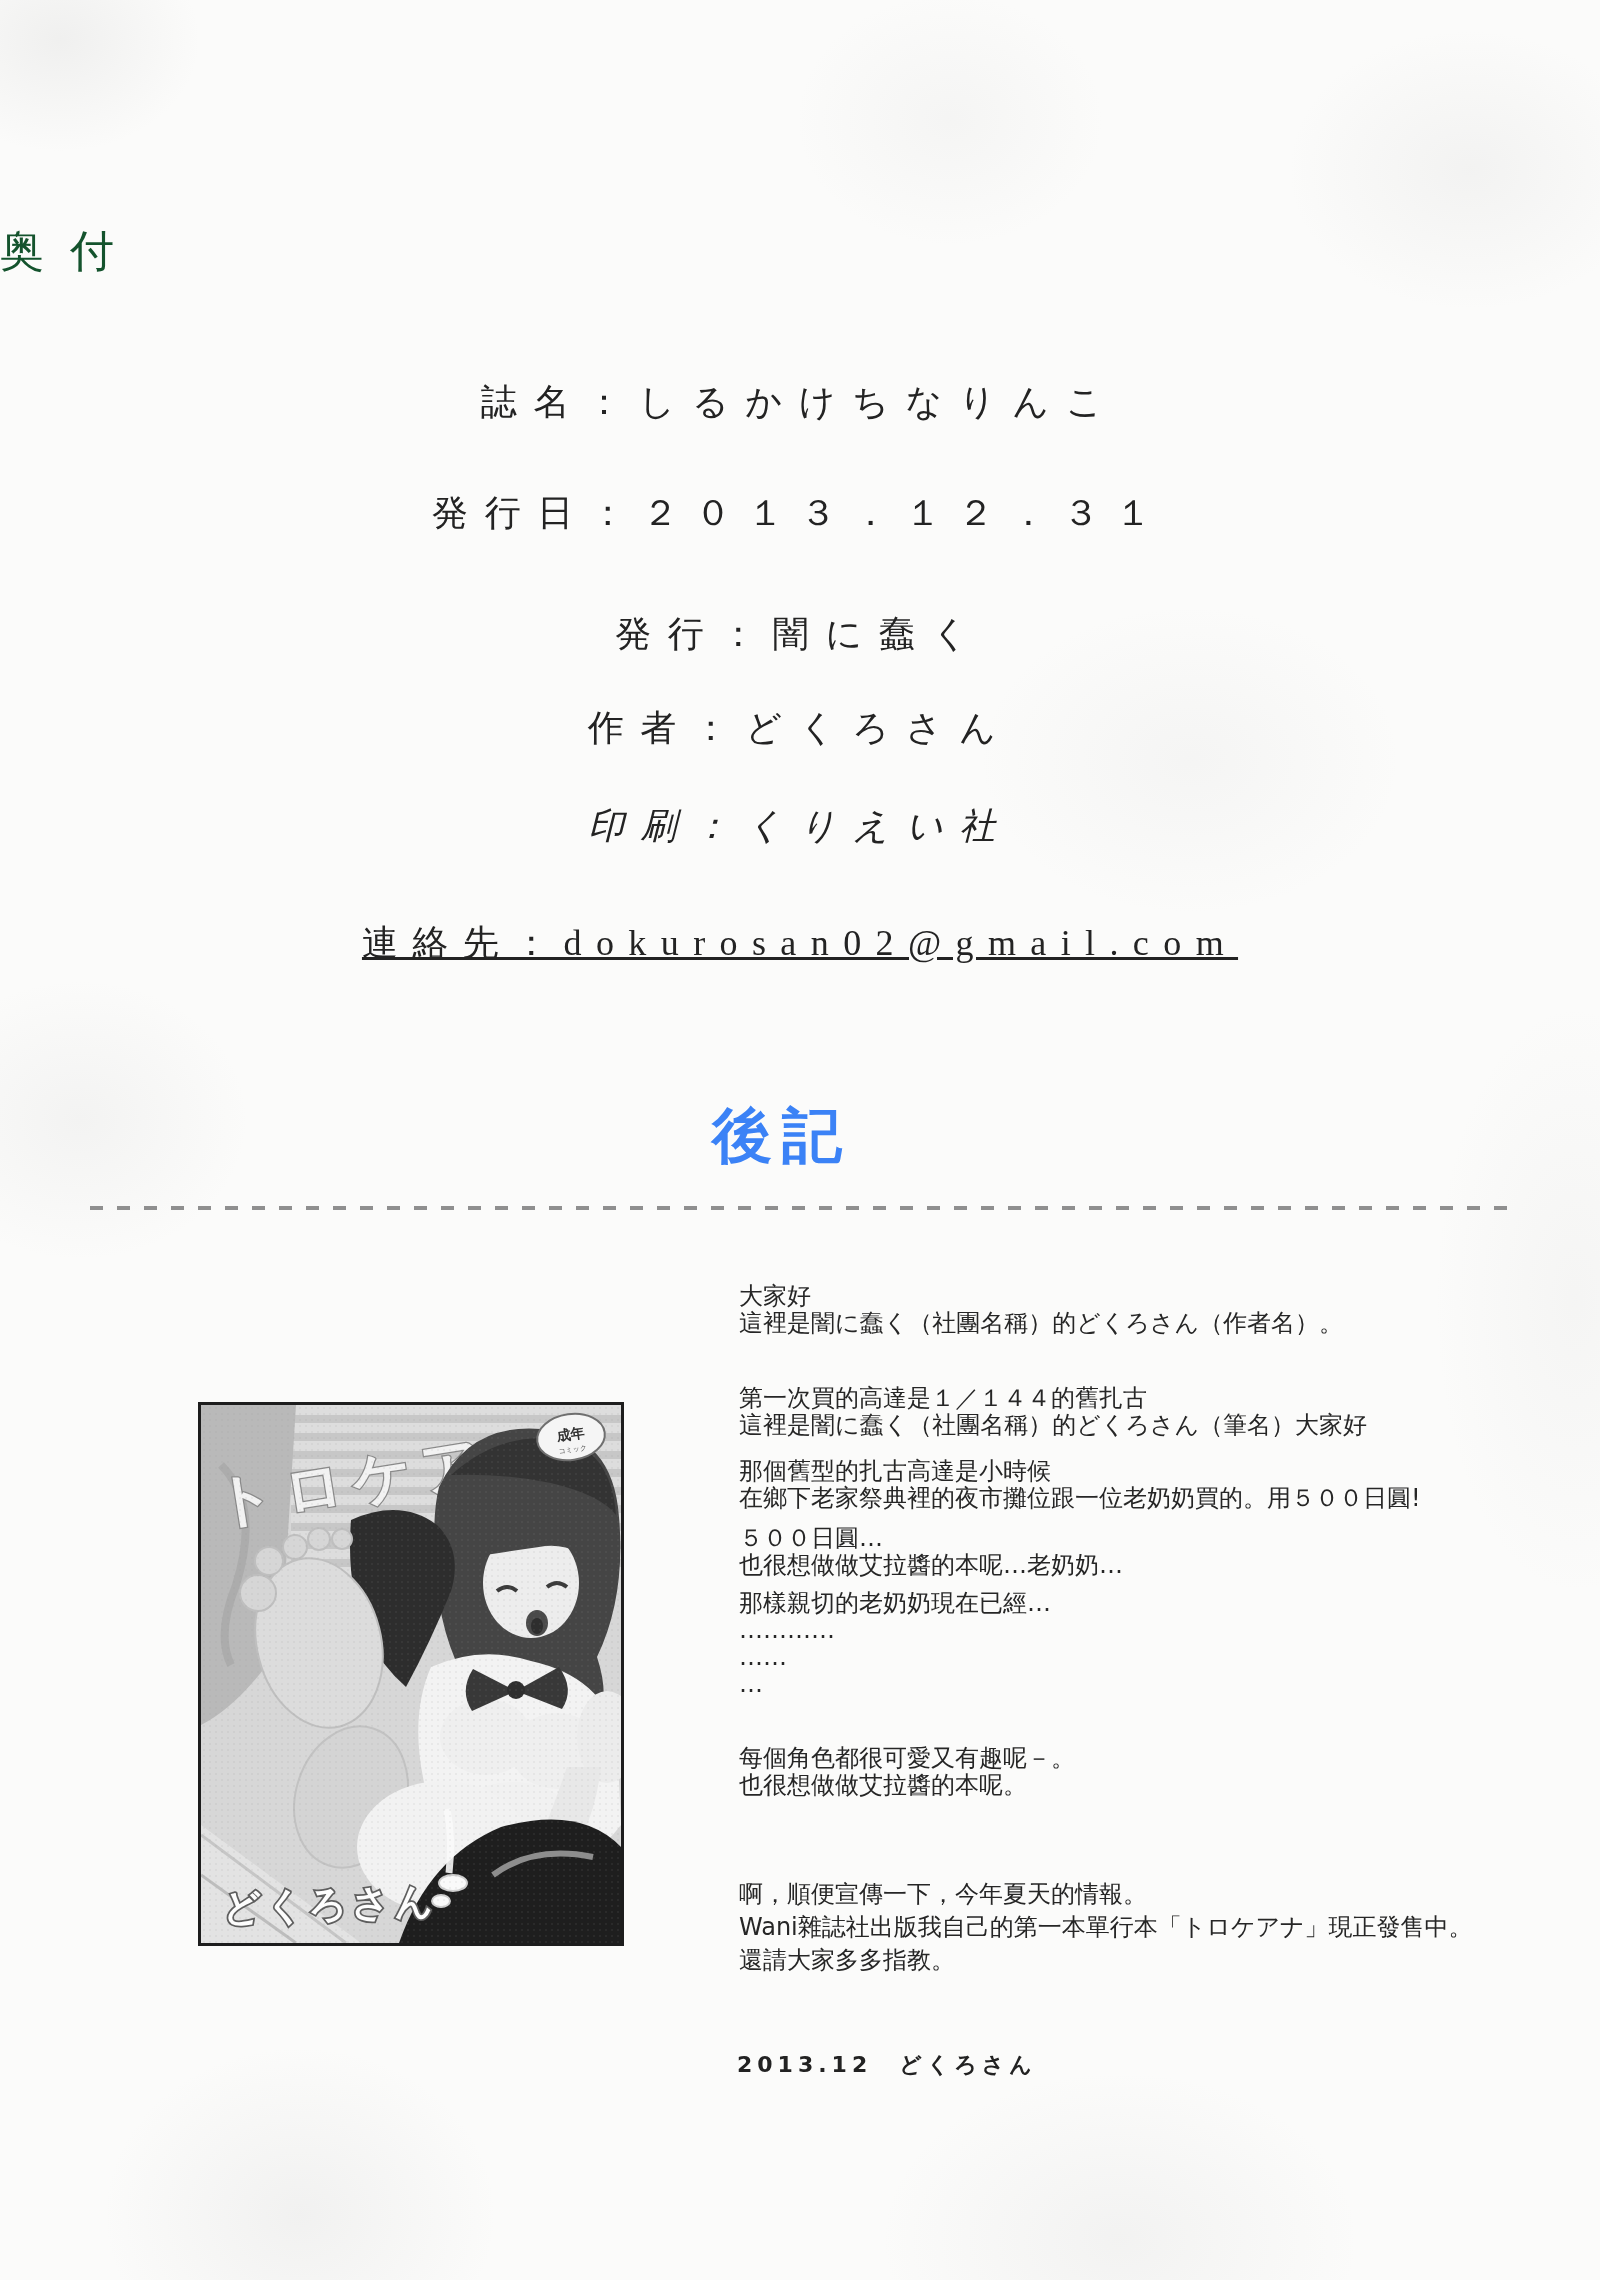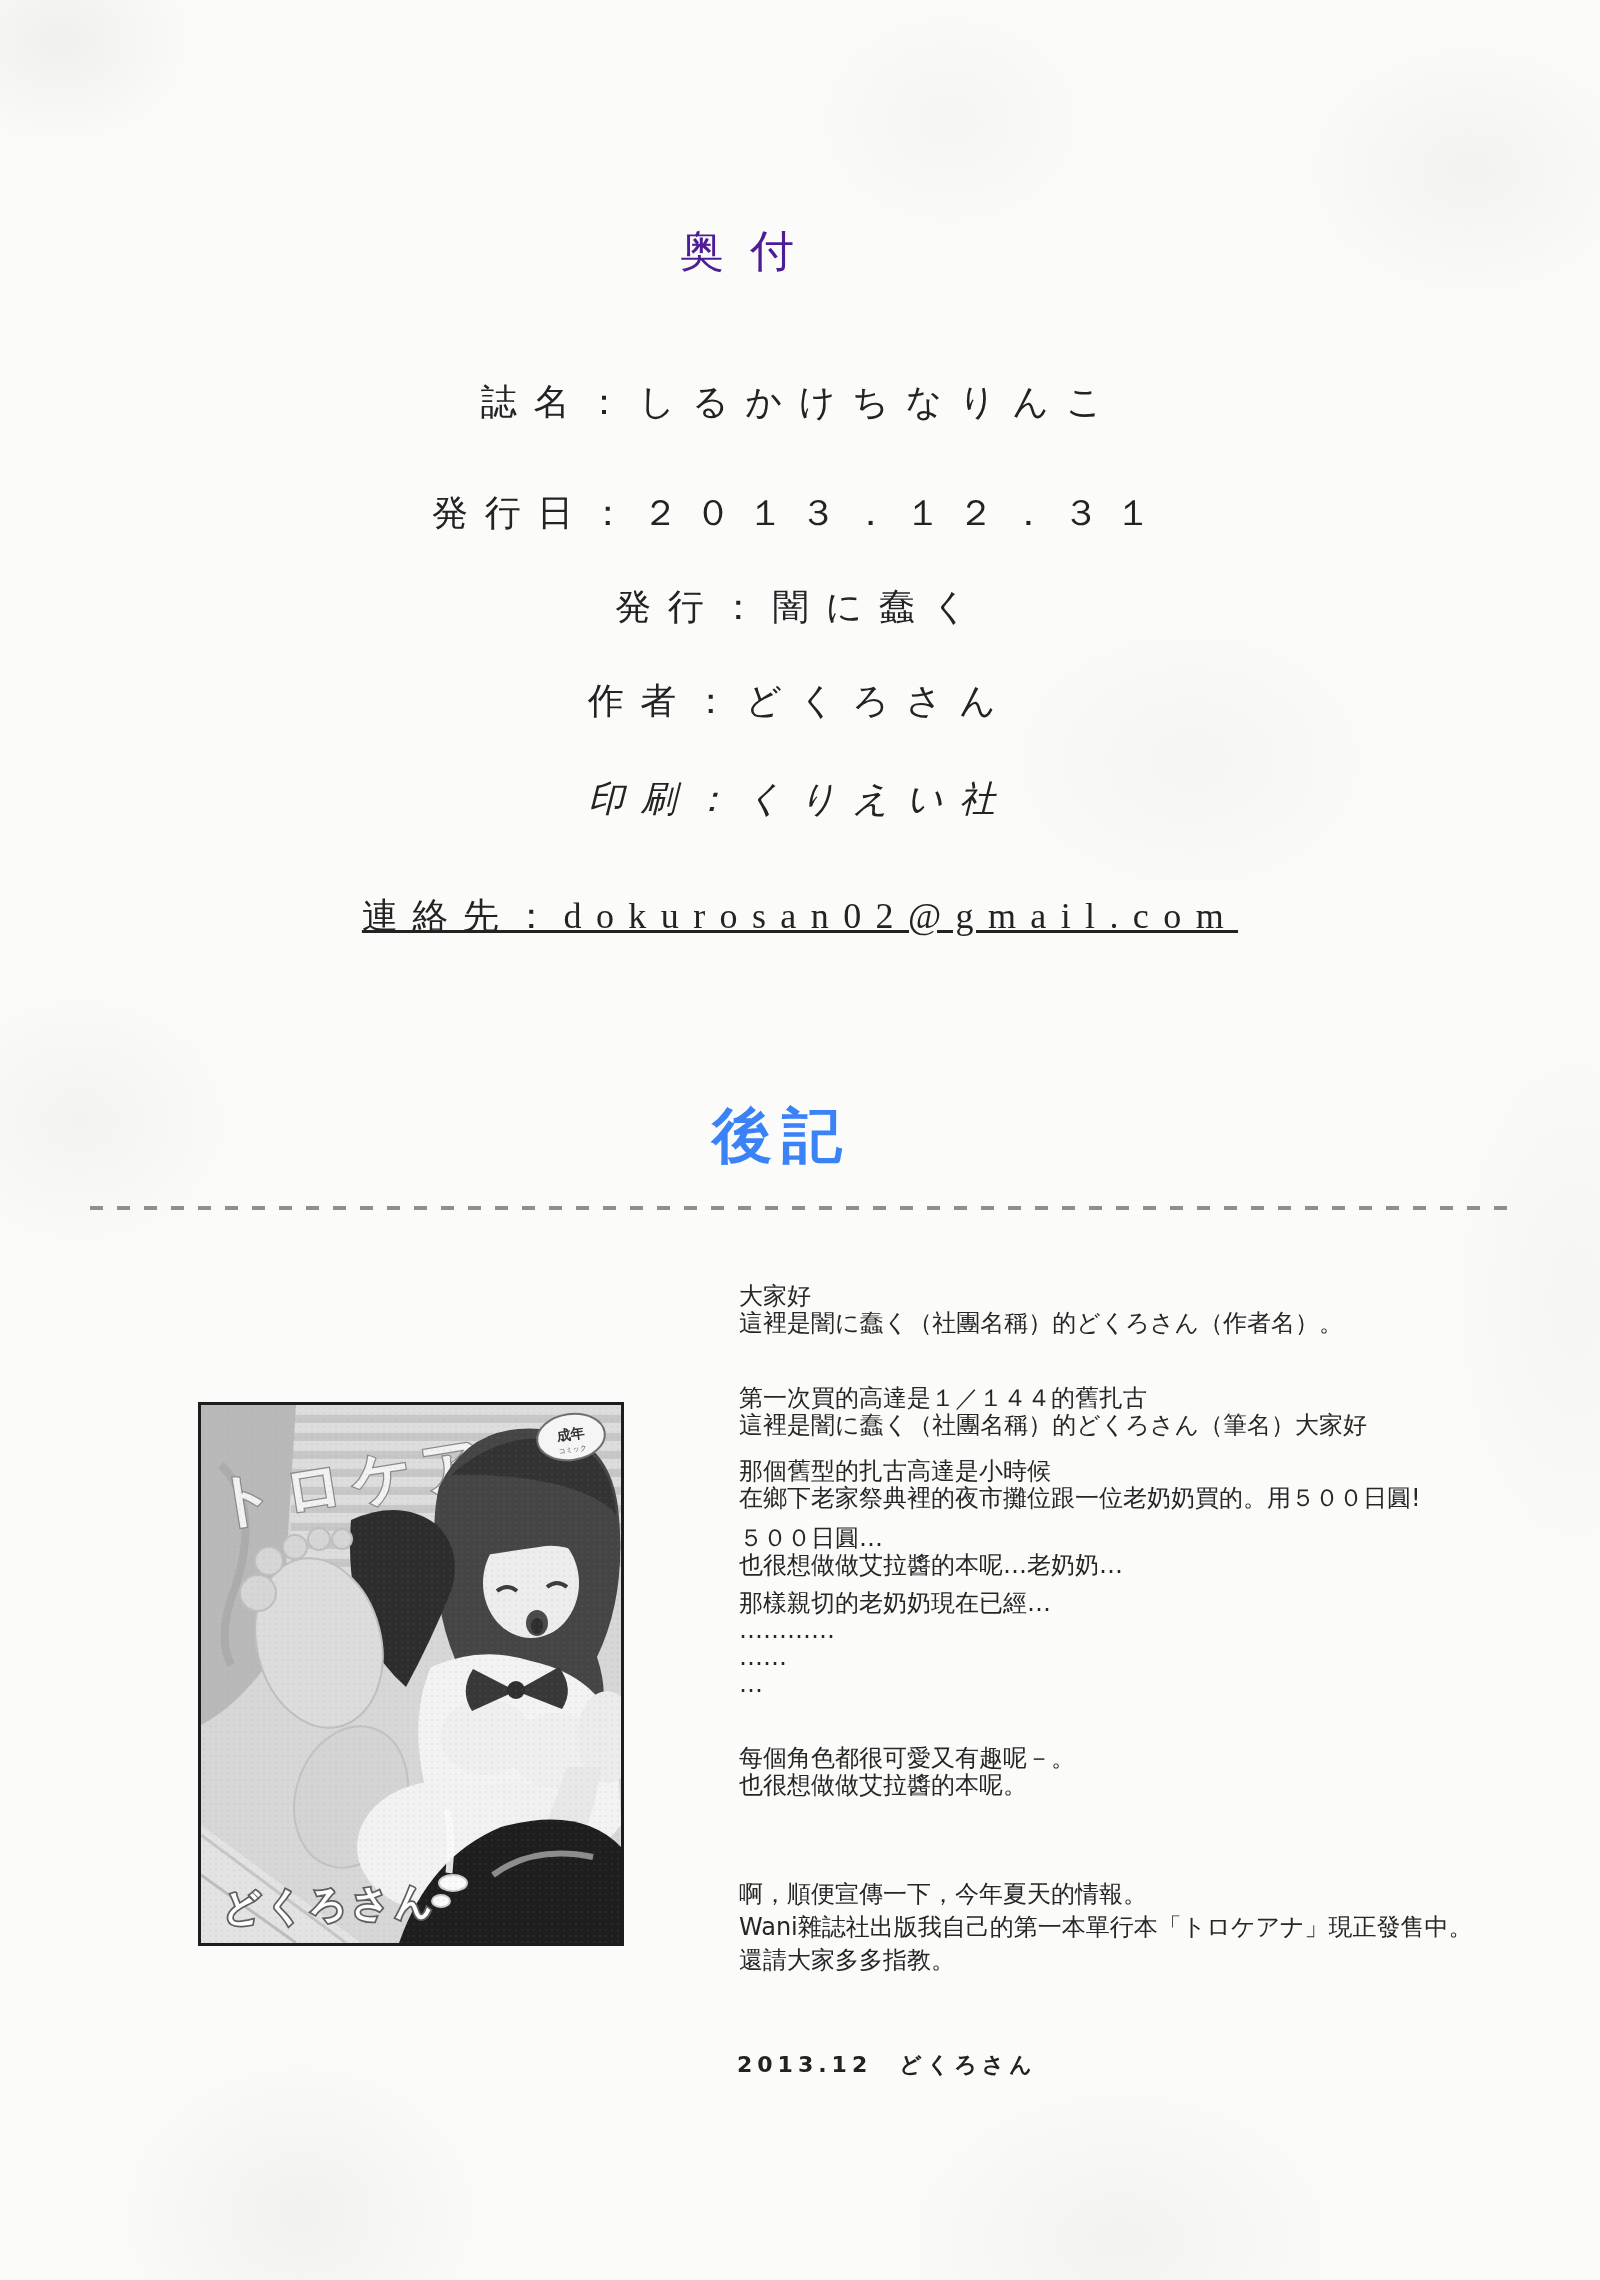--- a/index.html
+++ b/index.html
@@ -8,26 +8,26 @@
   .blotches{position:absolute;inset:0;pointer-events:none;
     background:
       radial-gradient(200px 160px at 60px 40px, rgba(180,180,180,.16), transparent 70%),
       radial-gradient(260px 200px at 1470px 170px, rgba(185,185,185,.13), transparent 70%),
       radial-gradient(220px 180px at 950px 120px, rgba(190,190,190,.10), transparent 70%),
       radial-gradient(240px 200px at 80px 1120px, rgba(185,185,185,.12), transparent 70%),
       radial-gradient(300px 220px at 1190px 760px, rgba(190,190,190,.10), transparent 70%),
       radial-gradient(280px 240px at 300px 2215px, rgba(185,185,185,.15), transparent 70%),
       radial-gradient(340px 240px at 1120px 2240px, rgba(185,185,185,.13), transparent 70%),
       radial-gradient(200px 420px at 1575px 1300px, rgba(190,190,190,.10), transparent 70%);}
-  .okuzuke-title{position:absolute;top:222px;left:0;width:1500px;text-align:center;
-    font-size:44px;letter-spacing:26px;color:#4c1d95;font-family:"DejaVu Sans",sans-serif;}
+  .okuzuke-title{position:absolute;top:222px;left:0;width:1500px;
+    font-size:44px;letter-spacing:26px;color:#14532d;font-family:"DejaVu Sans",sans-serif;}
   .colophon{position:absolute;top:378px;left:90px;width:1420px;text-align:center;
     font-family:"Liberation Serif","DejaVu Serif",serif;color:#232323;}
   .colophon .cline{font-size:36px;letter-spacing:0.46em;white-space:nowrap;}
-  .cl2{margin-top:62px;} .cl3{margin-top:45px;} .cl4{margin-top:45px;}
+  .cl2{margin-top:62px;} .cl3{margin-top:72px;} .cl4{margin-top:45px;}
   .cl5{margin-top:49px;font-style:italic;} .cl6{margin-top:68px;letter-spacing:0.40em !important;text-decoration:underline;}
   .kouki-heading{position:absolute;top:1096px;left:712px;font-size:60px;font-weight:bold;
     letter-spacing:10px;color:#3b82f6;}
   .dashline{position:absolute;top:1206px;left:90px;width:1420px;height:4px;
     background:repeating-linear-gradient(90deg,#8f8f8f 0 13px,transparent 13px 27px);}
   .afterword{position:absolute;top:1283px;left:739px;width:760px;font-size:24px;
     line-height:27px;color:#262626;}
   .afterword .para{white-space:nowrap;}
   .p2{margin-top:48px;} .p3{margin-top:19px;} .p4{margin-top:13px;}
   .p5{margin-top:11px;} .p6{margin-top:47px;} .p7{margin-top:79px;line-height:33px;}

